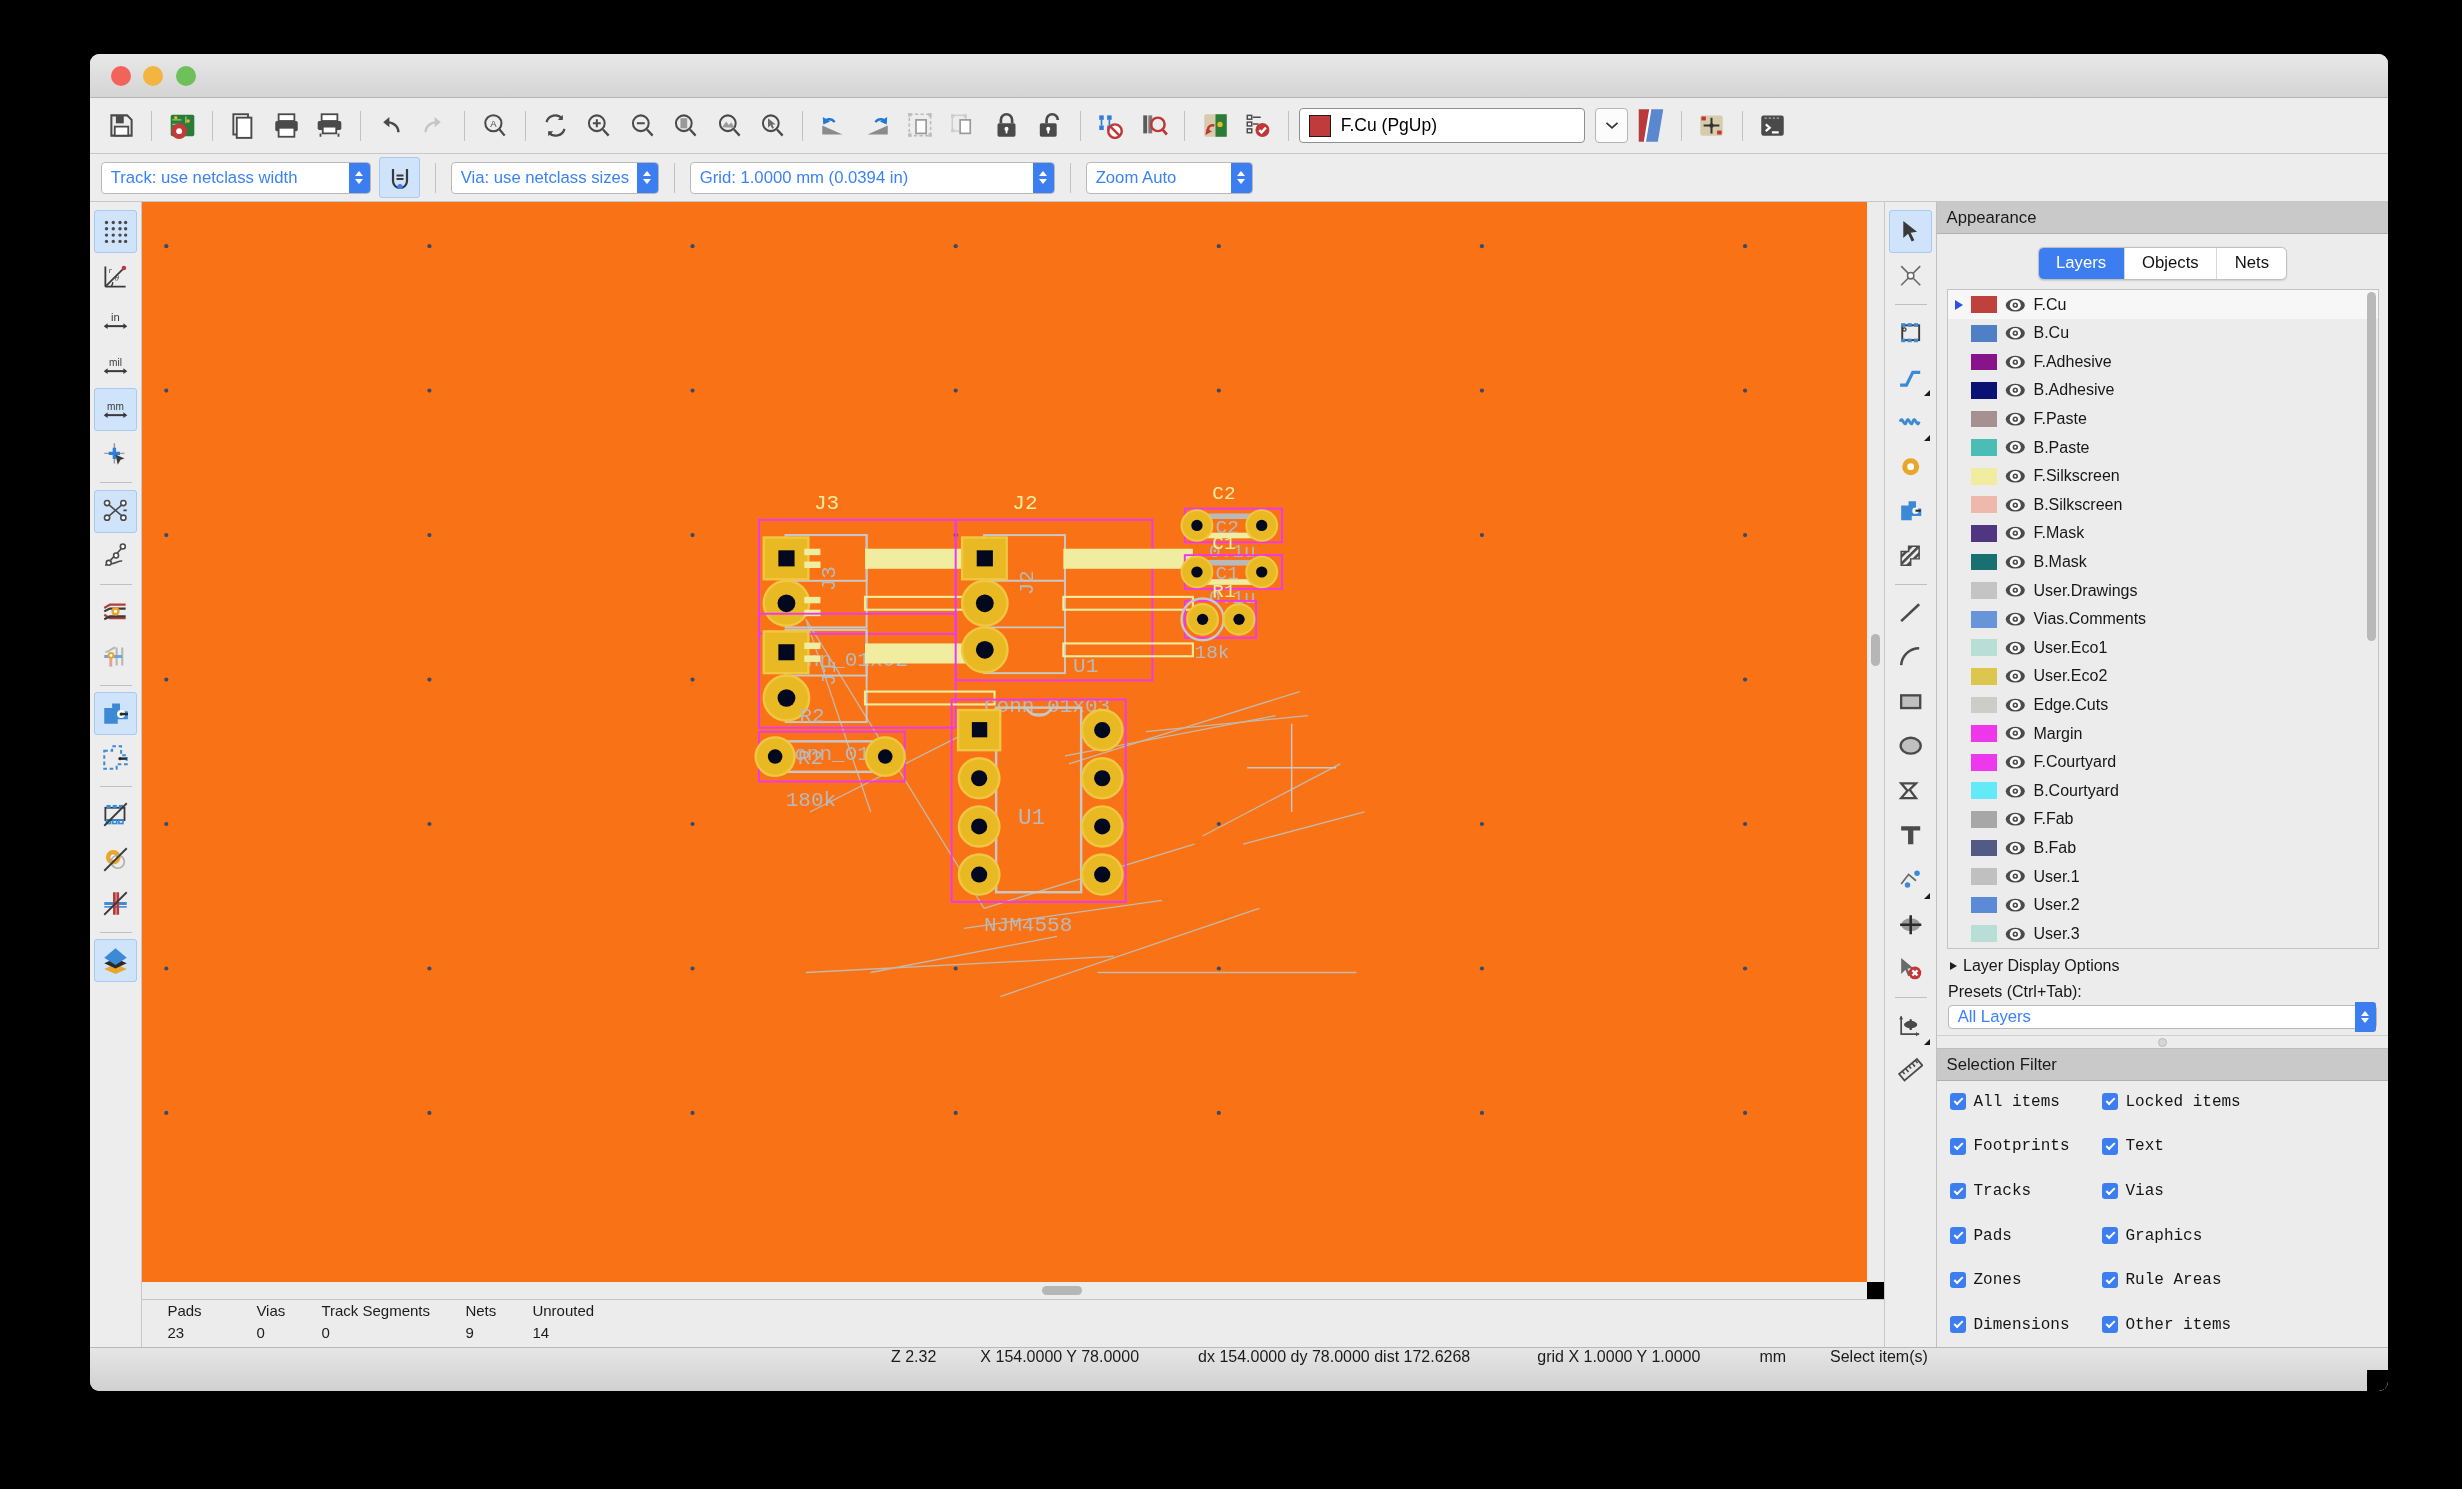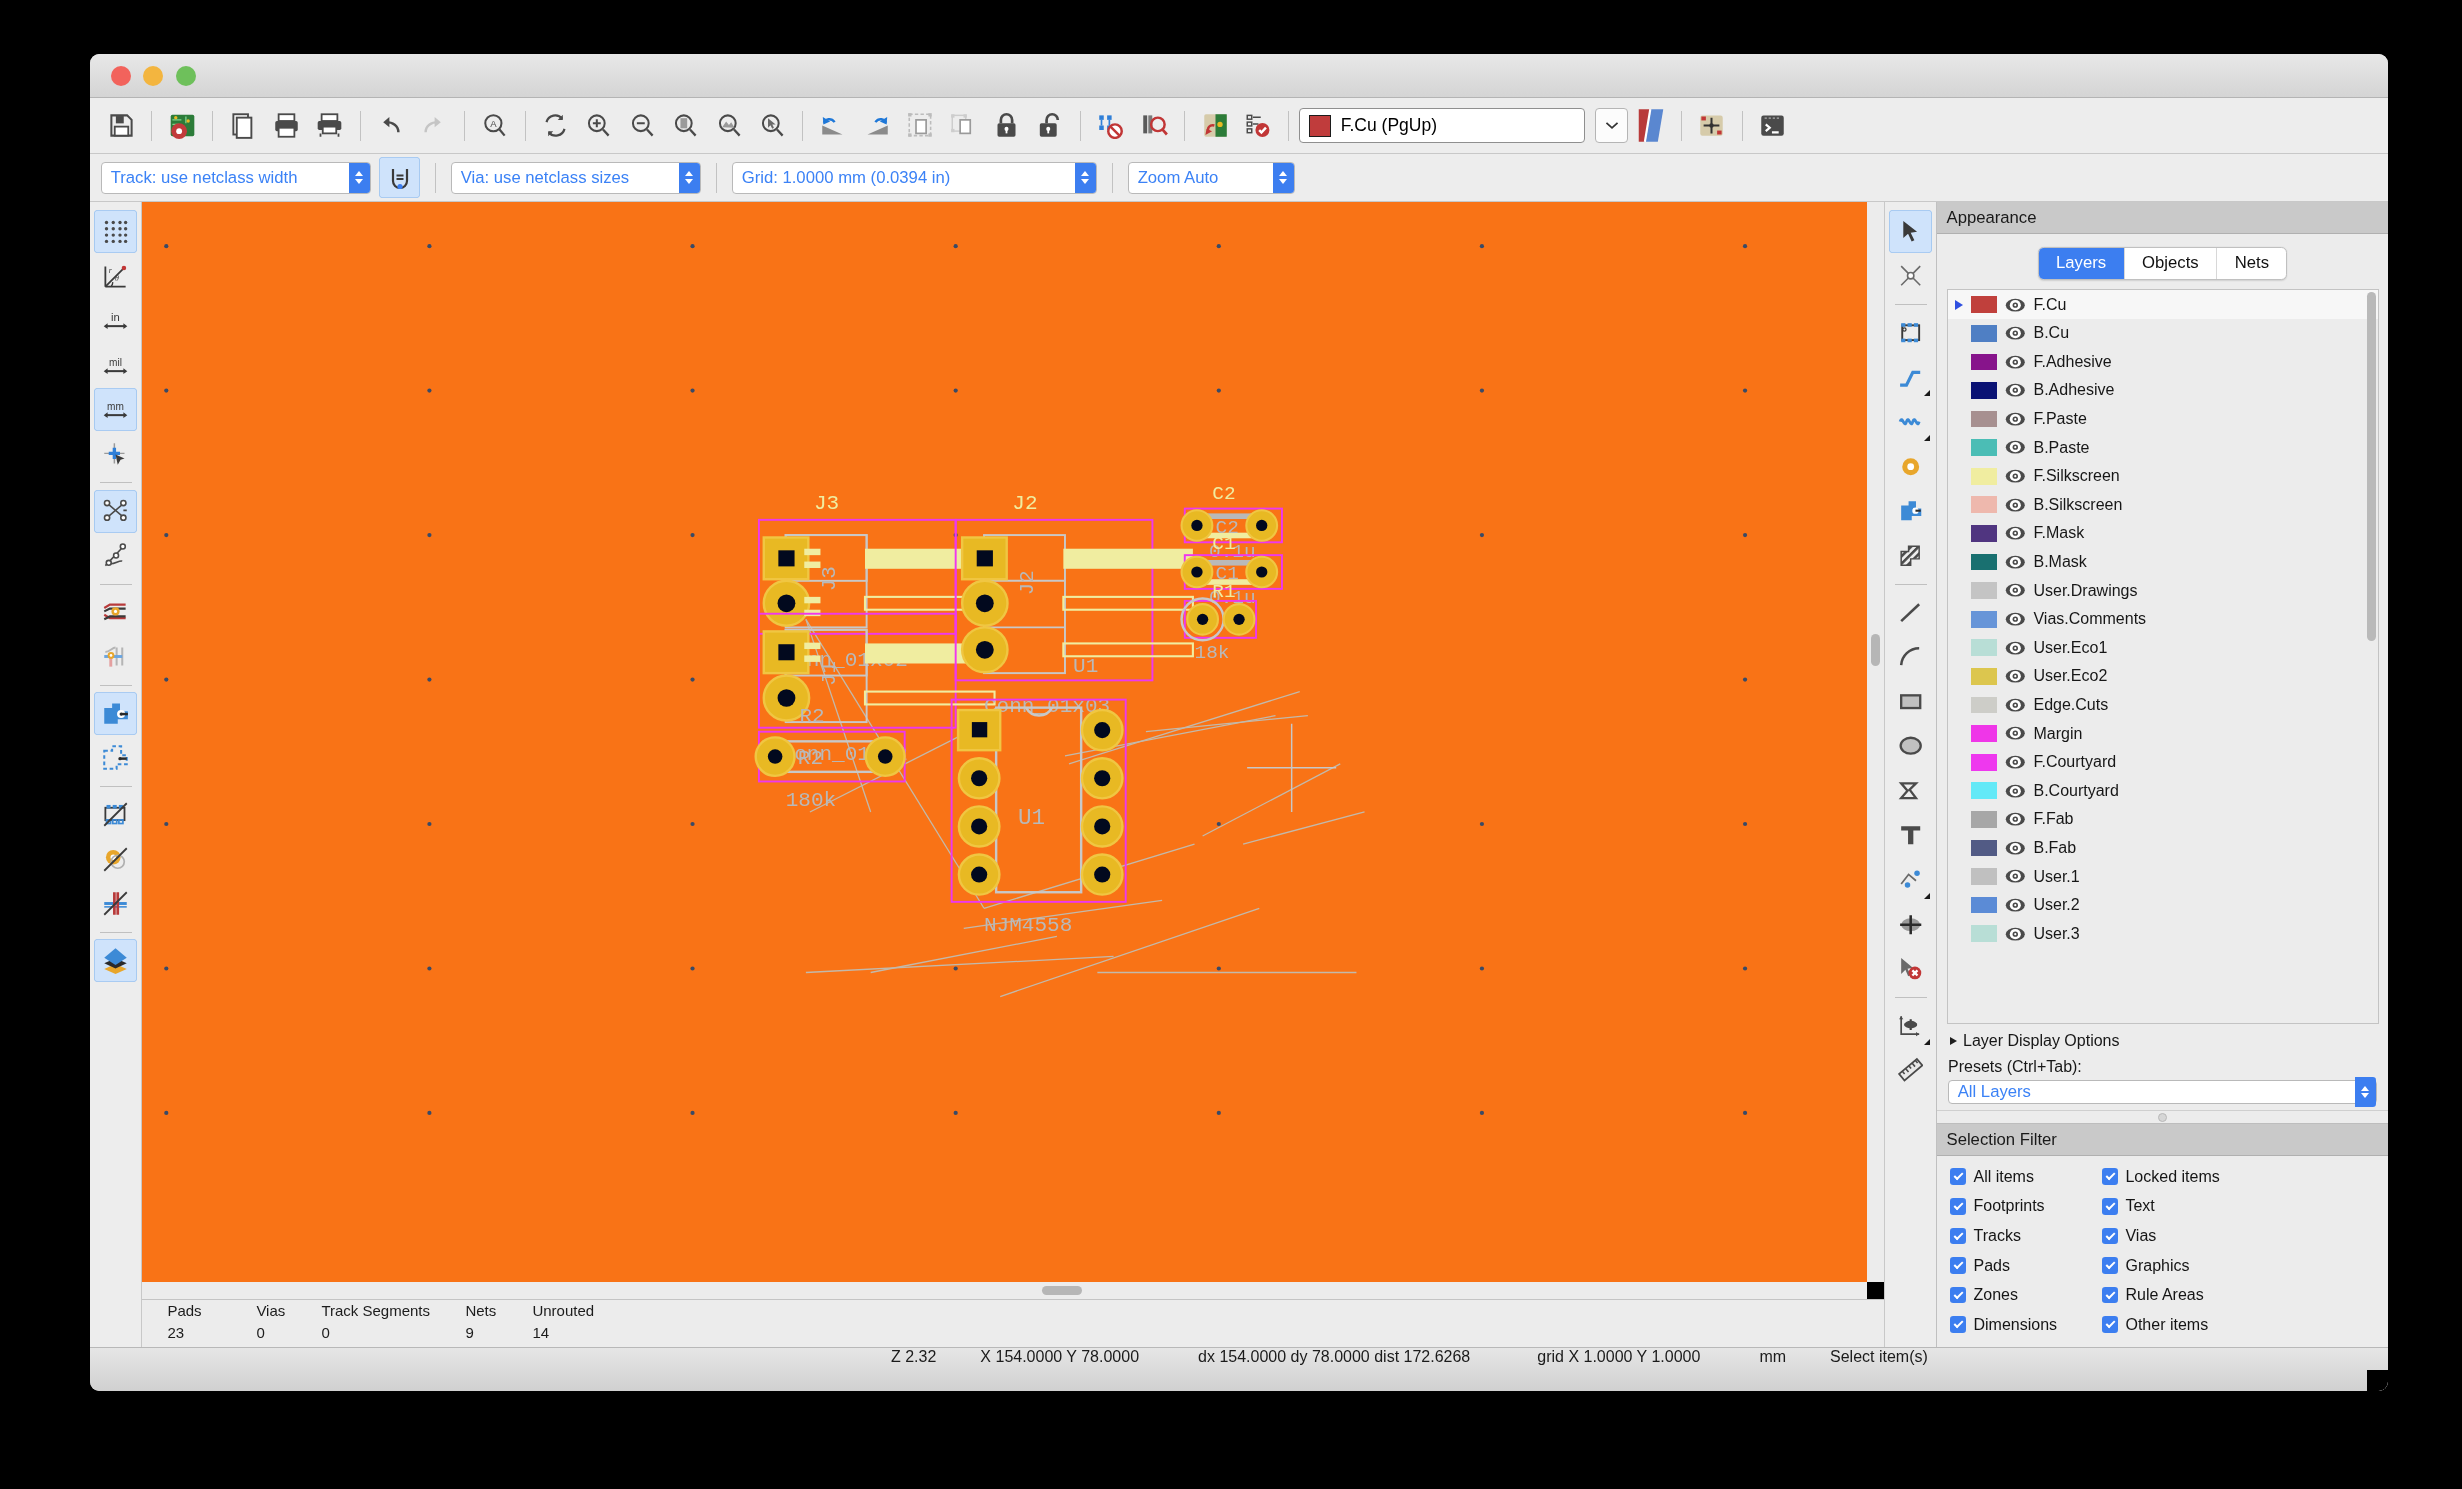--- a/index.html
+++ b/index.html
@@ -187,21 +187,21 @@
   .presets { padding: 3.2px 11px 6.3px; }
   .presets .cap { font-size: 16px; color: #171717; margin-bottom: 4px; }
   .divider-handle {
     height: 12.7px; display: flex; align-items: center; justify-content: center;
     background: #ececec; border-top: 0.8px solid #cfcfcf;
   }
   .handle-dot { width: 9.5px; height: 9.5px; border-radius: 50%; background: #d6d6d6; border: 0.8px solid #b8b8b8; }
   .selfilter { border-top: 0.8px solid #bdbdbd; }
   .cbgrid {
     display: grid; grid-template-columns: 152px 1fr;
-    padding: 6.3px 0 8px 12.7px; row-gap: 1px;
+    padding: 6.3px 0 8px 12.7px; row-gap: 16px; font-family: Liberation Mono, monospace;
   }
   .cb { display: flex; align-items: center; gap: 7.1px; font-size: 16px; color: #151515; height: 28.6px; }
   .box {
     width: 16.7px; height: 16.7px; background: #3c7ef0; border-radius: 3.2px;
     display: flex; align-items: center; justify-content: center;
   }
   .tick { width: 8.7px; height: 4.8px; border-left: 2px solid #fff; border-bottom: 2px solid #fff;
     transform: rotate(-45deg) translate(0.8px,-0.8px); }
   .blackbox { position:absolute; right:0; bottom:0; width:20.6px; height:20.6px; background:#000; }
 </style>
@@ -461,21 +461,21 @@
         </span>
     </div>
     <div class="tb-btn on">
       <svg width="24" height="24" viewBox="0 0 24 24">
           <path d="M5 3v12a7 7 0 0 0 14 0V3" fill="none" stroke="#3a3a3a" stroke-width="2.2"></path>
           <path d="M8.5 9.5h7M8.5 13h7" stroke="#3a3a3a" stroke-width="2"></path>
           <circle cx="12" cy="20.5" r="2.6" fill="#3c7ef0"></circle>
         </svg>
     </div>
     <div class="tb-sep"></div>
-    <div class="combo" style="width:250px">
+    <div class="combo" style="width:208px">
       <span class="lbl">Via: use netclass sizes</span>
       <span class="stepper">
           <i class="chev up"></i>
           <i class="chev down"></i>
         </span>
     </div>
     <div class="tb-sep"></div>
     <div class="combo" style="width:365px">
       <span class="lbl">Grid: 1.0000 mm (0.0394 in)</span>
       <span class="stepper">

